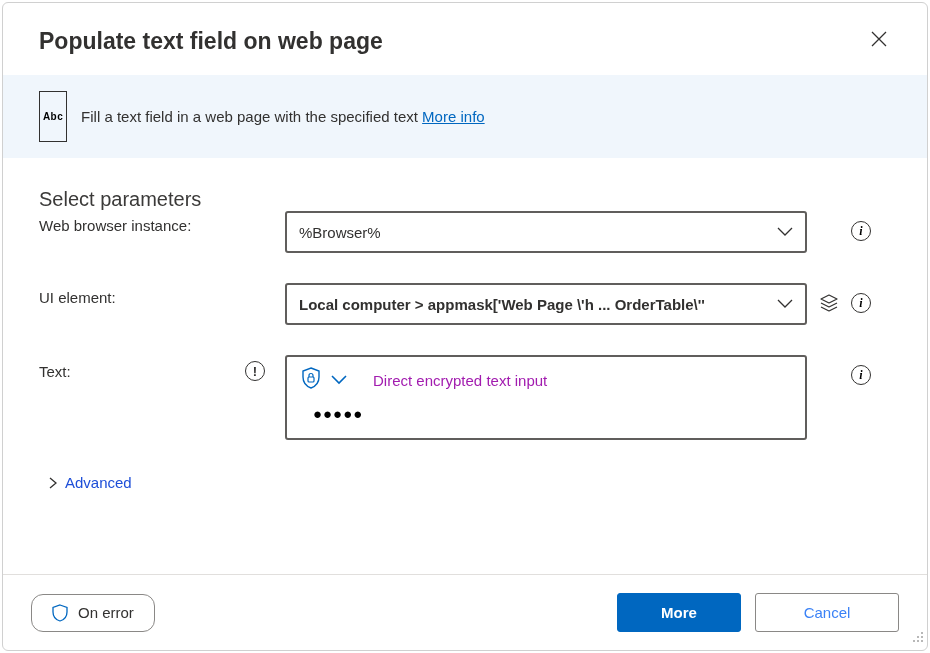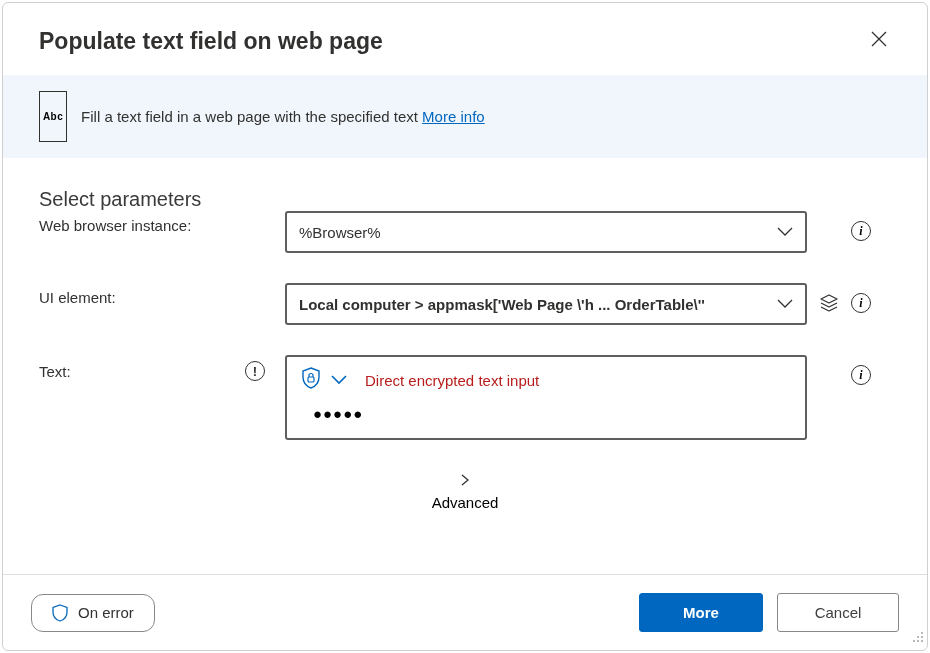--- a/index.html
+++ b/index.html
@@ -23,36 +23,36 @@
     .param-input-wrap { flex: 1; display: flex; align-items: flex-start; gap: 12px; }
     .param-input-container { width: 522px; }
 
     .select-box { width: 100%; height: 40px; border: 1px solid #605e5c; border-radius: 3px; display: flex; align-items: center; justify-content: space-between; padding: 0 12px; font-size: 15px; cursor: pointer; background: #fff; }
     .select-box.thick { border-width: 2px; height: 42px; }
     .select-text { color: #323130; white-space: nowrap; overflow: hidden; text-overflow: ellipsis; }
     .select-text.bold { font-weight: 600; }
 
     .text-box { width: 100%; border: 2px solid #605e5c; border-radius: 3px; background: #fff; }
     .text-box-header { display: flex; align-items: center; gap: 10px; padding: 10px 14px 6px 14px; }
-    .text-type-label { font-size: 15px; color: #b91c1c; margin-left: 8px; }
+    .text-type-label { font-size: 15px; color: #a21caf; margin-left: 16px; }
     .text-box-value { padding: 6px 14px 16px 26px; font-size: 15px; letter-spacing: 1px; }
 
     .icon-btn { display: flex; align-items: center; justify-content: center; cursor: pointer; }
     .info-icon-circle { width: 20px; height: 20px; border: 1.5px solid #323130; border-radius: 50%; display: flex; align-items: center; justify-content: center; font-family: Georgia, serif; font-style: italic; font-size: 12px; font-weight: bold; }
     .warn-icon-circle { width: 20px; height: 20px; border: 1.5px solid #323130; border-radius: 50%; display: flex; align-items: center; justify-content: center; font-size: 13px; font-weight: bold; }
 
     .chevron svg { display: block; }
 
-    .advanced-row { display: flex; align-items: center; gap: 8px; font-size: 15px; color: #000000; cursor: pointer; padding: 4px 10px; flex-direction: column; }
+    .advanced-row { display: flex; align-items: center; gap: 8px; font-size: 15px; color: #1d4ed8; cursor: pointer; padding: 4px 10px; }
 
     .footer { border-top: 1px solid #e1dfdd; padding: 18px 28px; display: flex; align-items: center; justify-content: space-between; }
     .on-error-btn { border: 1px solid #8a8886; border-radius: 12px; background: #fff; padding: 9px 20px; display: flex; align-items: center; gap: 10px; font-size: 15px; cursor: pointer; color: #323130; }
     .footer-right { display: flex; gap: 14px; }
     .save-btn { background: #0067c0; color: #fff; border: 1px solid #0067c0; border-radius: 3px; padding: 10px 0; width: 124px; font-size: 15px; font-weight: 600; cursor: pointer; text-align: center; }
-    .cancel-btn { background: #fff; color: #404040; border: 1px solid #8a8886; border-radius: 3px; padding: 10px 0; width: 122px; font-size: 15px; cursor: pointer; text-align: center; }
+    .cancel-btn { background: #fff; color: #3b82f6; border: 1px solid #8a8886; border-radius: 3px; padding: 10px 0; width: 144px; font-size: 15px; cursor: pointer; text-align: center; }
 
     .resize-grip { position: absolute; right: 3px; bottom: 3px; }
     .icons-right { display:flex; align-items:center; gap:12px; padding-top:10px; }
     .icons-right.tight { padding-top:4px; }
   </style>
 </head>
 <body>
 
 <div class="container">
 

